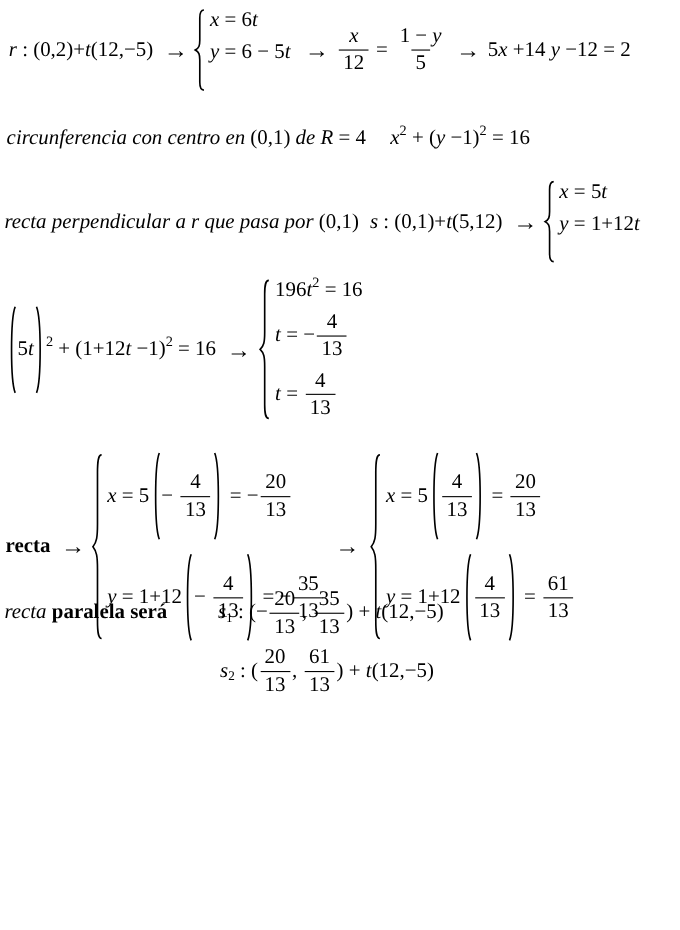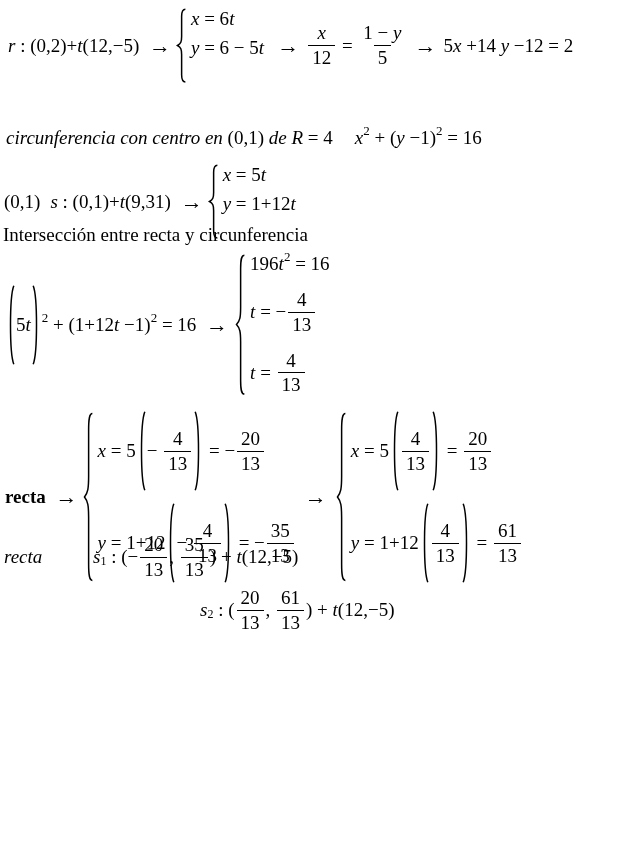--- a/index.html
+++ b/index.html
@@ -77,67 +77,63 @@
         <span class="m-sp" style="width: 2px;"></span>
         <span class="m-arr">→</span>
         <span class="m-sp" style="width: 2px;"></span>
         <span class="m-n">5</span>
         <span class="m-v">x</span>
         <span class="m-n"> +14 </span>
         <span class="m-v">y</span>
         <span class="m-n"> −12 = 2</span>
       </span>
     </div>
-  <div class="line" style="top:127px;left:6px">
+  <div class="line" style="top:115px;left:6px">
       <span class="m-row">
         <span class="m-i">circunferencia con centro en </span>
         <span class="m-n">(0,1)</span>
         <span class="m-i"> de R</span>
         <span class="m-n"> = 4</span>
         <span class="m-sp" style="width: 22px;"></span>
         <span class="m-v">x</span>
         <span class="m-sup">2</span>
         <span class="m-n"> + (</span>
         <span class="m-v">y</span>
         <span class="m-n"> −1)</span>
         <span class="m-sup">2</span>
         <span class="m-n"> = 16</span>
       </span>
     </div>
   <div class="line" style="top:164px;left:4px">
       <span class="m-row">
+        <span class="m-i">recta perpendicular a r que pasa por </span>
         <span class="m-n">(0,1)</span>
         <span class="m-sp" style="width: 10px;"></span>
         <span class="m-v">s</span>
         <span class="m-n"> : (0,1)+</span>
         <span class="m-v">t</span>
-        <span class="m-n">(9,31) </span>
+        <span class="m-n">(5,12) </span>
         <span class="m-arr">→</span>
         <span class="m-sys">
           <svg viewBox="0 0 16 100" preserveAspectRatio="none" style="width: 12px;">
             <path d="M12.5 1.5 C8.5 1.5 7.5 4.5 7.5 11 L7.5 38 C7.5 45 6.5 47.5 2 50 C6.5 52.5 7.5 55 7.5 62 L7.5 89 C7.5 95.5 8.5 98.5 12.5 98.5" fill="none" stroke="#000000" stroke-width="1.5" vector-effect="non-scaling-stroke"></path>
           </svg>
           <span class="m-col">
             <span class="m-row">
               <span class="m-v">x</span>
               <span class="m-n"> = 5</span>
               <span class="m-v">t</span>
             </span>
             <span class="m-row">
               <span class="m-v">y</span>
               <span class="m-n"> = 1+12</span>
               <span class="m-v">t</span>
             </span>
           </span>
         </span>
-      </span>
-    </div>
-  <div class="line" style="top:224px;left:3px">
-      <span class="m-row">
-        <span class="m-n">Intersección entre recta y circunferencia</span>
       </span>
     </div>
   <div class="line" style="top:253px;left:5px">
       <span class="m-row">
         <span class="m-bp">
           <svg viewBox="0 0 10 100" preserveAspectRatio="none" style="width: 8px;">
             <path d="M8.5 1 C3 15 3 85 8.5 99" fill="none" stroke="#000000" stroke-width="1.5" vector-effect="non-scaling-stroke"></path>
           </svg>
           <span class="m-row m-bpc">
             <span class="m-n">5</span>
@@ -152,21 +148,21 @@
         <span class="m-v">t</span>
         <span class="m-n"> −1)</span>
         <span class="m-sup">2</span>
         <span class="m-n"> = 16 </span>
         <span class="m-arr">→</span>
         <span class="m-sp" style="width: 2px;"></span>
         <span class="m-sys">
           <svg viewBox="0 0 16 100" preserveAspectRatio="none" style="width: 12px;">
             <path d="M12.5 1.5 C8.5 1.5 7.5 4.5 7.5 11 L7.5 38 C7.5 45 6.5 47.5 2 50 C6.5 52.5 7.5 55 7.5 62 L7.5 89 C7.5 95.5 8.5 98.5 12.5 98.5" fill="none" stroke="#000000" stroke-width="1.5" vector-effect="non-scaling-stroke"></path>
           </svg>
-          <span class="m-col" style="row-gap: 14px;">
+          <span class="m-col" style="">
             <span class="m-row">
               <span class="m-n">196</span>
               <span class="m-v">t</span>
               <span class="m-sup">2</span>
               <span class="m-n"> = 16</span>
             </span>
             <span class="m-row">
               <span class="m-v">t</span>
               <span class="m-n"> = −</span>
               <span class="m-frac">
@@ -339,20 +335,21 @@
                 </span>
               </span>
             </span>
           </span>
         </span>
       </span>
     </div>
   <div class="line" style="top:534px;left:4px">
       <span class="m-row">
         <span class="m-i">recta </span>
+        <span class="m-b">paralela será</span>
         <span class="m-sp" style="width: 46px;"></span>
         <span class="m-v">s</span>
         <span class="m-sub">1</span>
         <span class="m-n"> : (−</span>
         <span class="m-frac">
           <span class="m-row m-fnum">
             <span class="m-n">20</span>
           </span>
           <span class="m-row m-fden">
             <span class="m-n">13</span>

